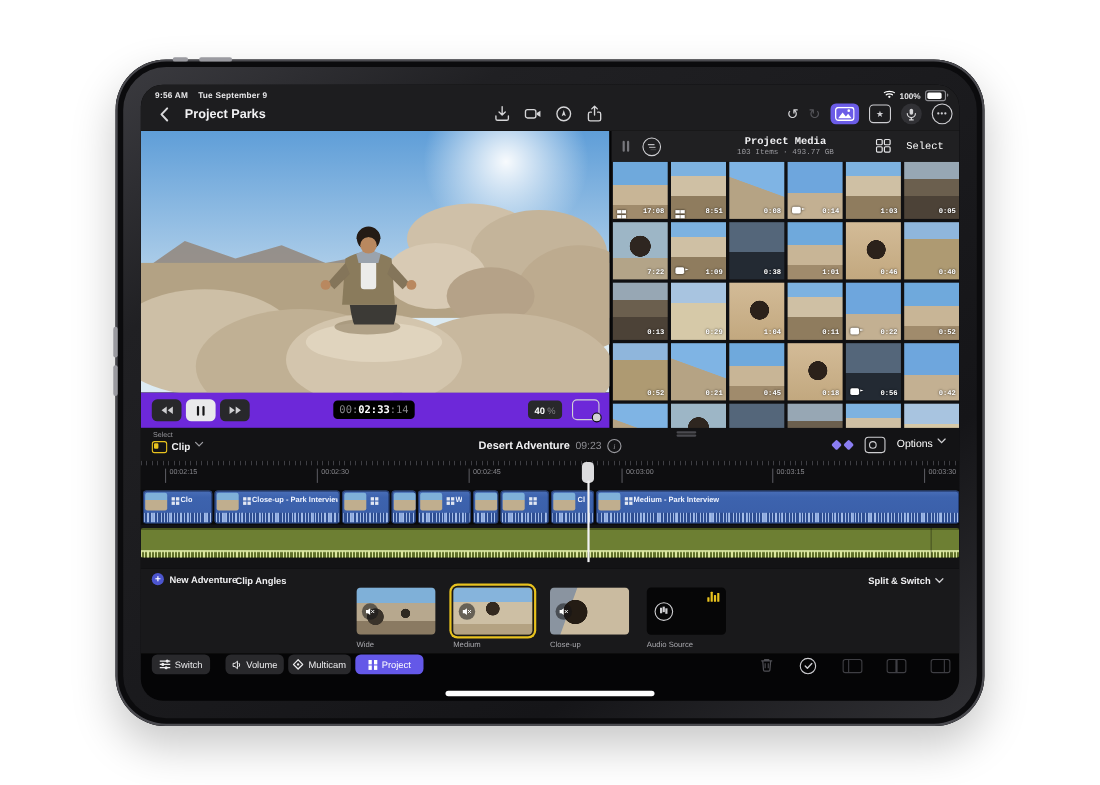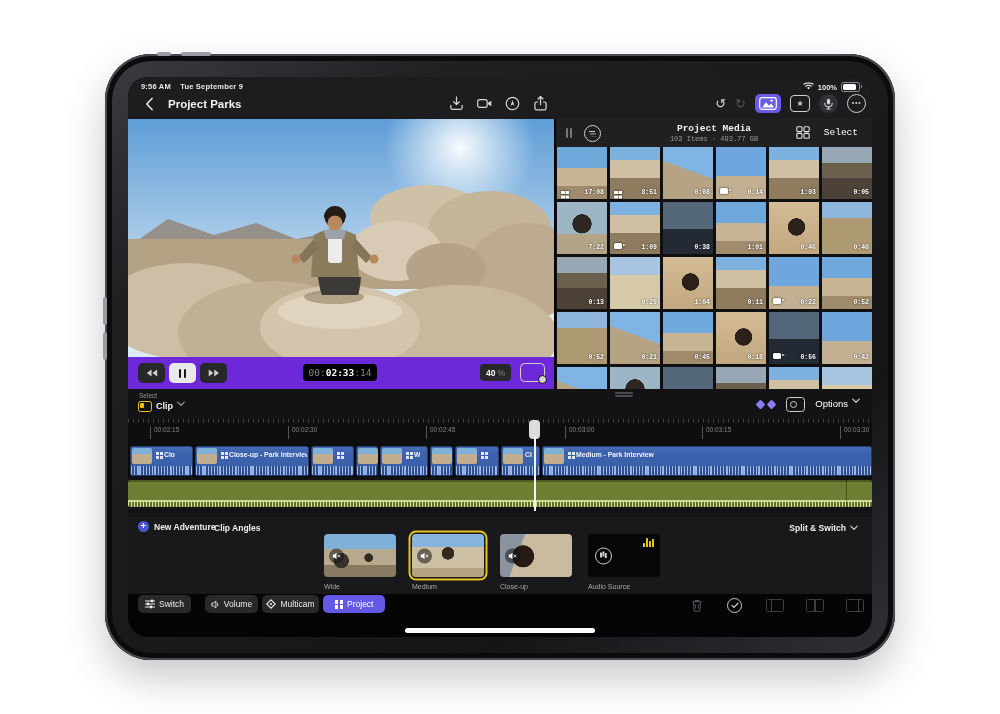--- a/index.html
+++ b/index.html
@@ -457,20 +457,25 @@
         <div class="tlheader">
           <div class="sel-label">Select</div>
           <div class="cliptool">
             <span class="clipicon"></span>
             <span class="lbl">Clip</span>
             <svg class="chev" viewBox="0 0 10 7">
                 <path d="M1 1.2 5 5.2 9 1.2" stroke="#9a9a9f" stroke-width="1.5" fill="none" stroke-linecap="round"></path>
               </svg>
           </div>
           <span class="dragbar"></span>
+          <div class="tltitle">
+            <span class="name">Desert Adventure</span>
+            <span class="dur2">09:23</span>
+            <span class="info">i</span>
+          </div>
           <span class="anglesicon">
               <i></i>
               <i></i>
             </span>
           <span class="camtoggle"></span>
           <span class="optionsbtn">
             <span>Options</span>
             <svg class="chev" viewBox="0 0 10 7">
                 <path d="M1 1.2 5 5.2 9 1.2" stroke="#cfcfd2" stroke-width="1.5" fill="none" stroke-linecap="round"></path>
               </svg>

